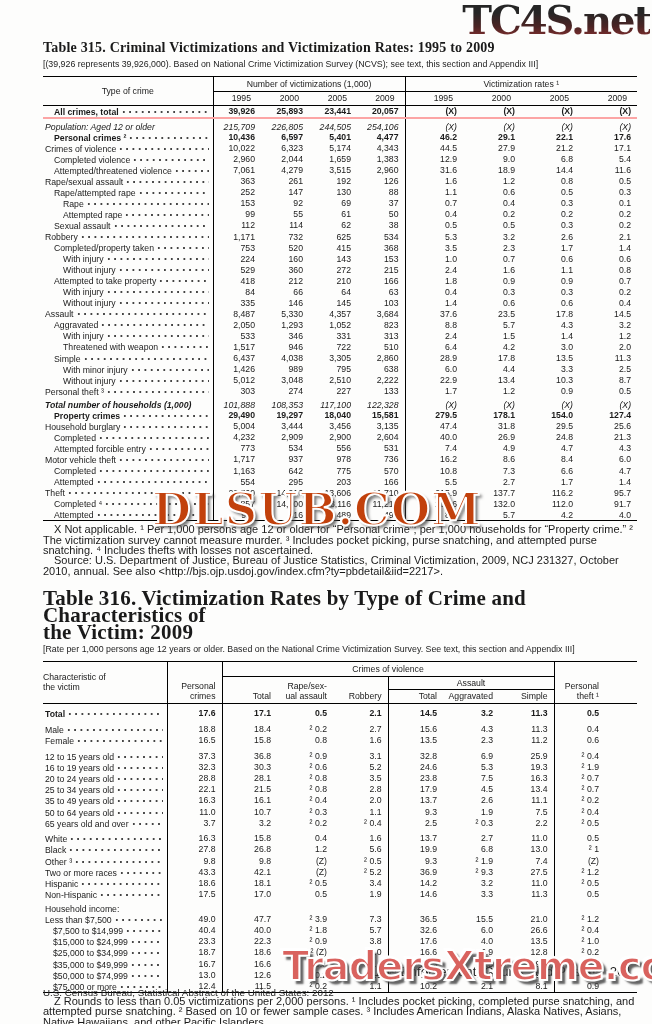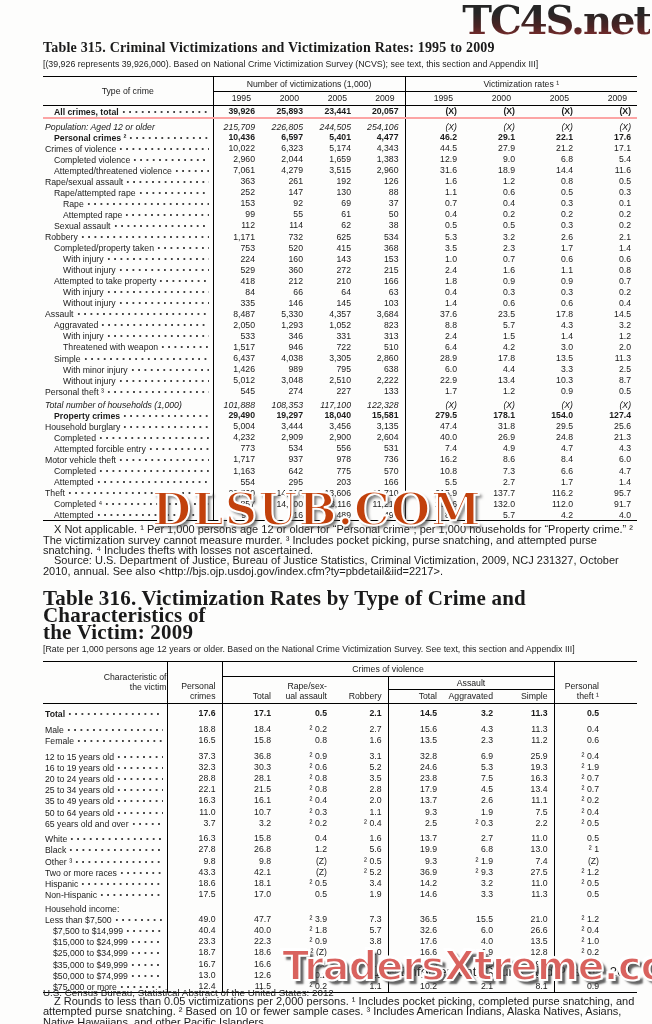--- a/index.html
+++ b/index.html
@@ -38,21 +38,21 @@
   #t315 thead .yr{text-align:right;padding-right:10px;padding-bottom:2px;vertical-align:bottom;}
   #t315 thead .grp{text-align:center;border-bottom:1px solid #000;padding:2px 0;}
   #t315 thead{border-bottom:1.2px solid #000;}
   #t315 th.stub{border-right:1px solid #000;text-align:center;vertical-align:middle;}
   #t315 th.grp1{border-right:1px solid #000;}
 
   
   #t316 .c0,#t316 .c3,#t316 .c6{border-right:1px solid #000;}
   #t316 td.c7{padding-right:38px;}
   #t316 thead{border-bottom:1.2px solid #000;}
-  #t316 th.stub{border-right:1px solid #000;text-align:right;vertical-align:middle;}
+  #t316 th.stub{border-right:1px solid #000;text-align:left;vertical-align:middle;}
   #t316 th.rt{text-align:right;vertical-align:bottom;padding-right:6px;padding-bottom:2px;}
   #t316 th.pc{border-right:1px solid #000;}
   #t316 th.cov{text-align:center;border-bottom:1px solid #000;border-right:1px solid #000;padding:2px 0;}
   #t316 th.asl{text-align:center;border-bottom:1px solid #000;border-right:1px solid #000;padding:1px 0;}
   #t316 th.rob{border-right:1px solid #000;}
   #t316 th.smp{border-right:1px solid #000;}
   #t316 th.pt{text-align:right;vertical-align:bottom;padding-right:38px;padding-bottom:2px;}
   #t316 th.wrap{white-space:pre-line;}
 
   
@@ -519,31 +519,31 @@
             <td class="num c6">10.3</td>
             <td class="num c7">8.7</td>
           </tr>
           <tr>
             <td class="lbl-cell" style="padding-left: 2px;">
               <div class="lbl">
                 <span class="txt">Personal theft ³</span>
                 <span class="dots"></span>
               </div>
             </td>
-            <td class="num c0">545</td>
+            <td class="num c0">303</td>
             <td class="num c1">274</td>
             <td class="num c2">227</td>
             <td class="num c3">133</td>
             <td class="num c4">1.7</td>
             <td class="num c5">1.2</td>
             <td class="num c6">0.9</td>
             <td class="num c7">0.5</td>
           </tr>
           <tr class="italic sp">
-            <td class="lbl-cell" style="padding-left: 2px;">
+            <td class="lbl-cell" style="padding-left: 2px; font-weight: bold;">
               <div class="lbl">
                 <span class="txt">Total number of households (1,000)</span>
               </div>
             </td>
             <td class="num c0">101,888</td>
             <td class="num c1">108,353</td>
             <td class="num c2">117,100</td>
             <td class="num c3">122,328</td>
             <td class="num c4">(X)</td>
             <td class="num c5">(X)</td>

